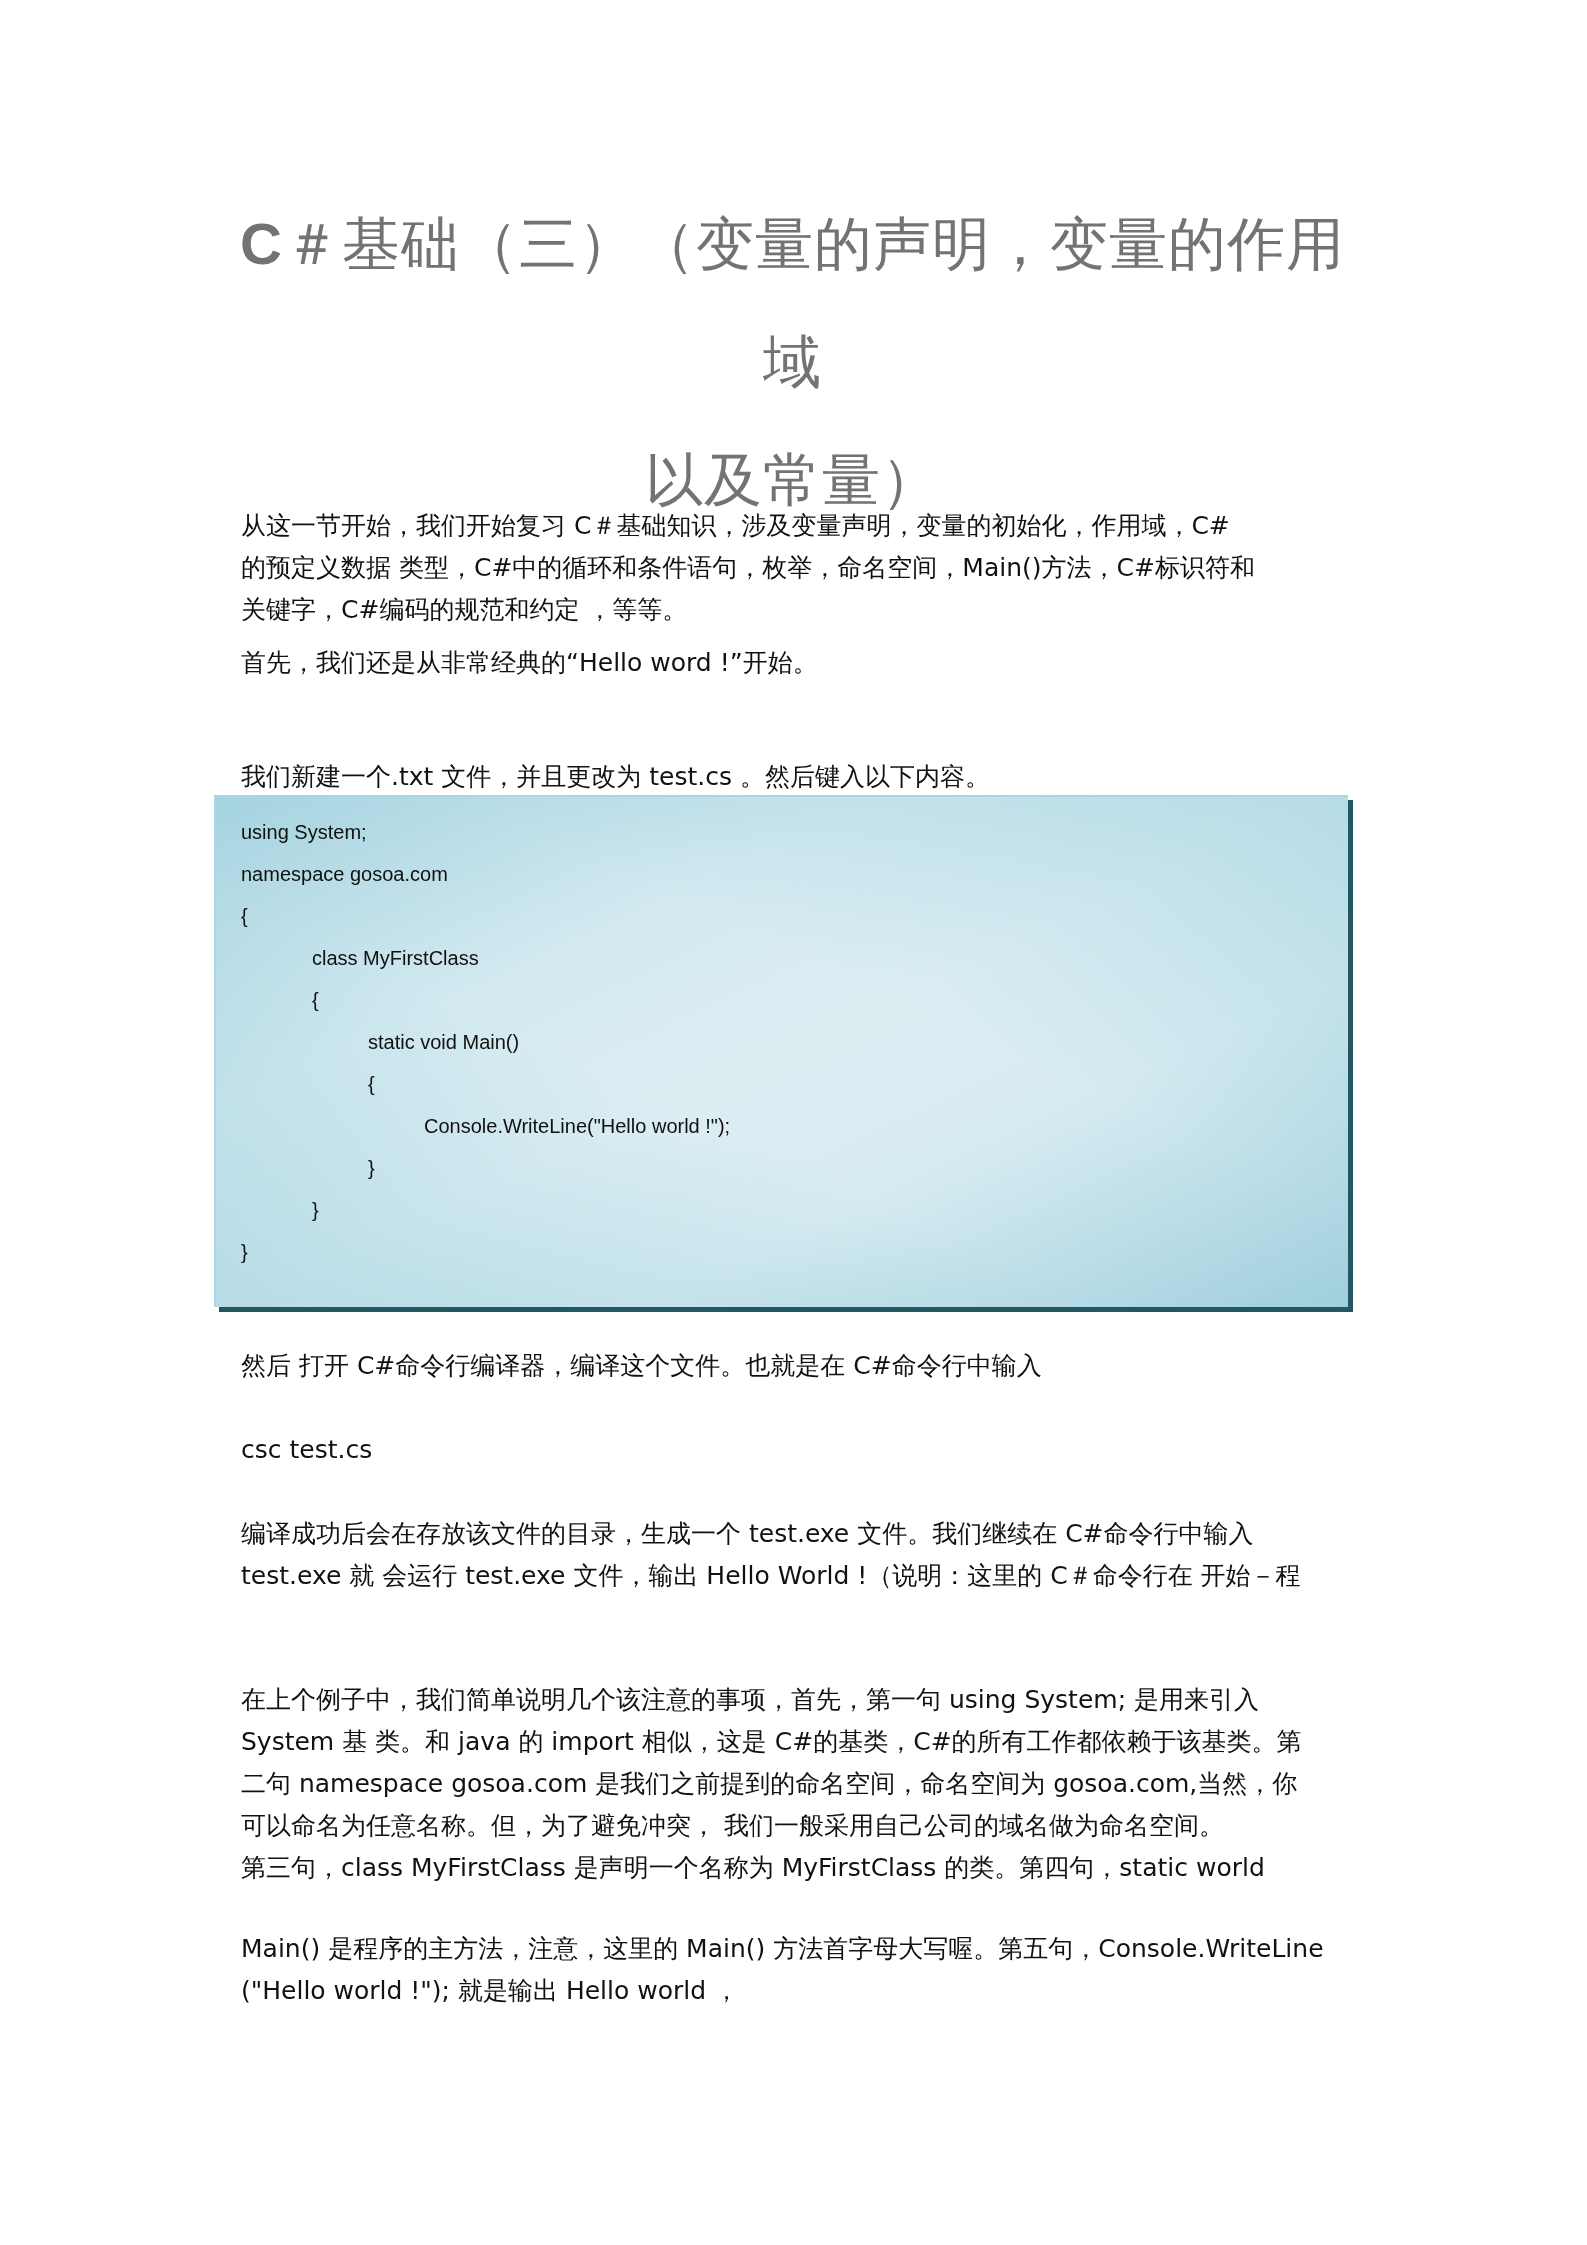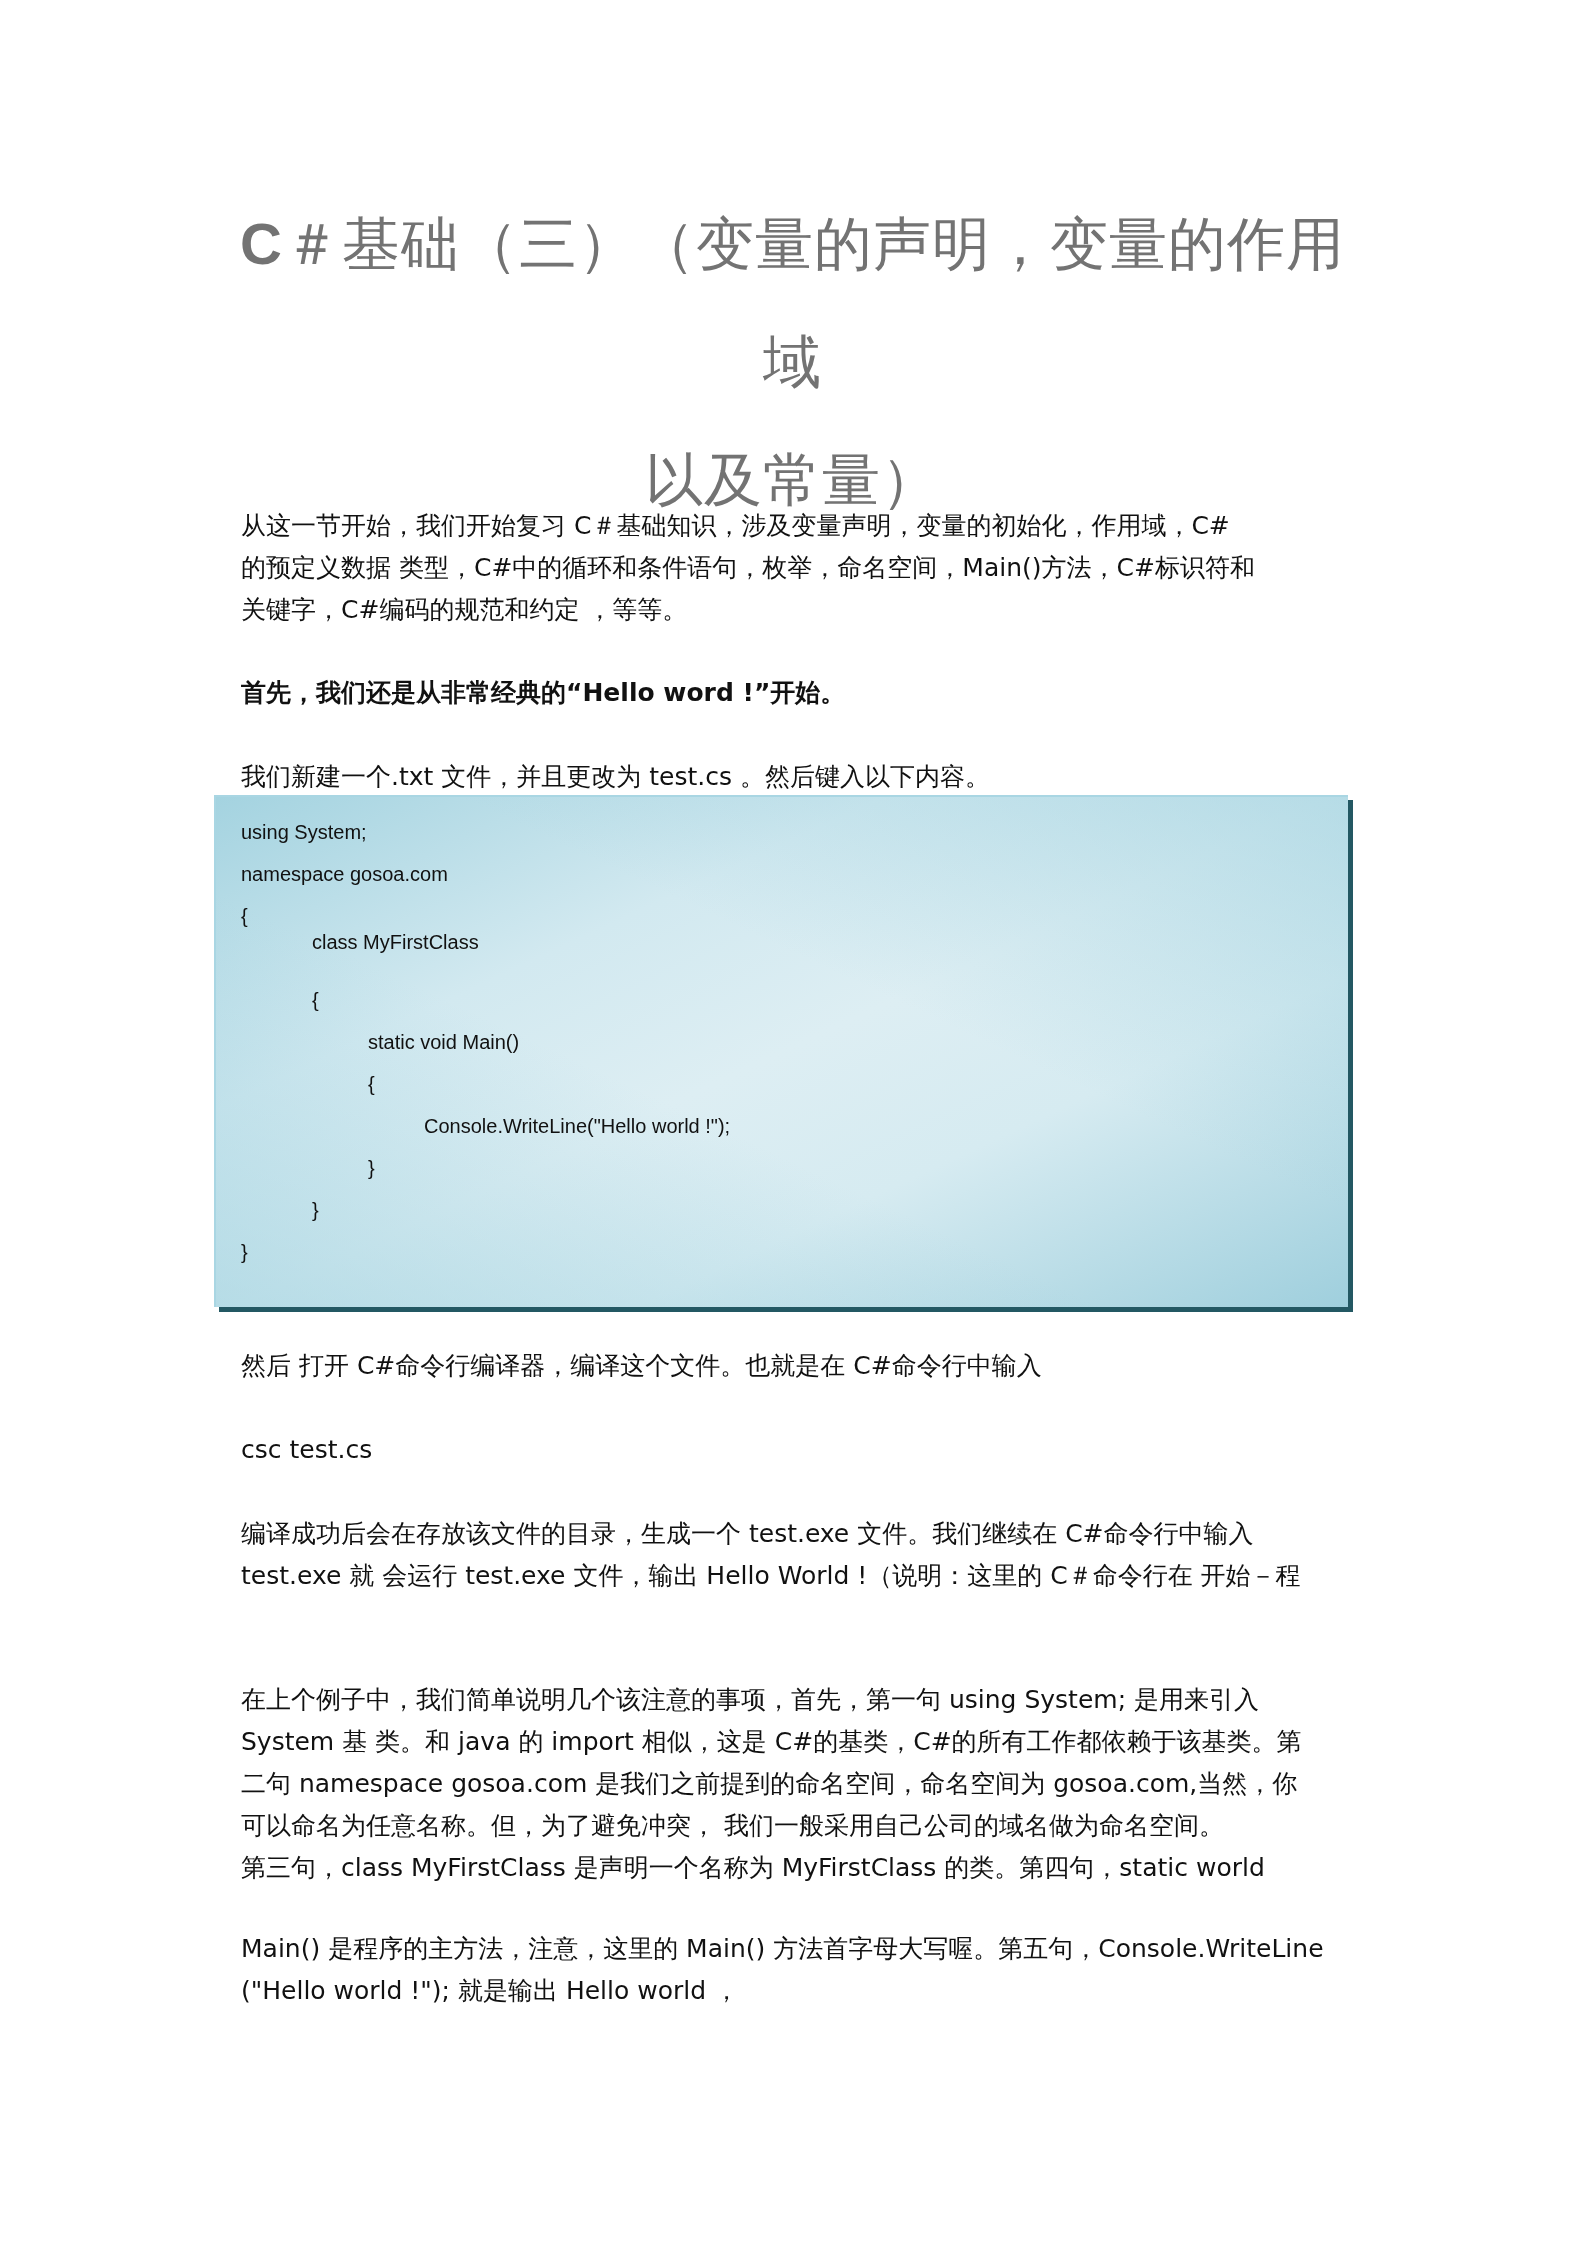--- a/index.html
+++ b/index.html
@@ -54,33 +54,33 @@
     <div><span class="cs">C</span><span>＃基础（三）（变量的声明，变量的作用域</span></div>
     <div>以及常量）</div>
   </div>
 
   <div class="para" style="top:478px;">
     <span class="line">从这一节开始，我们开始复习  C＃基础知识，涉及变量声明，变量的初始化，作用域，C#</span>
     <span class="line">的预定义数据  类型，C#中的循环和条件语句，枚举，命名空间，Main()方法，C#标识符和</span>
     <span class="line">关键字，C#编码的规范和约定 ，等等。</span>
   </div>
 
-  <div class="para" style="top:645px;font-weight:bold;">
+  <div class="para" style="top:615px;">
     <span class="line">首先，我们还是从非常经典的“Hello word !”开始。</span>
   </div>
 
   <div class="para" style="top:729px;">
     <span class="line">我们新建一个.txt 文件，并且更改为  test.cs  。然后键入以下内容。</span>
   </div>
 
   <div class="codebox">
     <div class="code-line" style="left:25px; top:20px;">using System;</div>
     <div class="code-line" style="left:25px; top:62px;">namespace gosoa.com</div>
     <div class="code-line" style="left:25px; top:104px;">{</div>
-    <div class="code-line" style="left:96px; top:130px;">class MyFirstClass</div>
+    <div class="code-line" style="left:96px; top:146px;">class MyFirstClass</div>
     <div class="code-line" style="left:96px; top:188px;">{</div>
     <div class="code-line" style="left:152px; top:230px;">static void Main()</div>
     <div class="code-line" style="left:152px; top:272px;">{</div>
     <div class="code-line" style="left:208px; top:314px;">Console.WriteLine("Hello world !");</div>
     <div class="code-line" style="left:152px; top:356px;">}</div>
     <div class="code-line" style="left:96px; top:398px;">}</div>
     <div class="code-line" style="left:25px; top:440px;">}</div>
   </div>
 
   <div class="para" style="top:1318px;">

